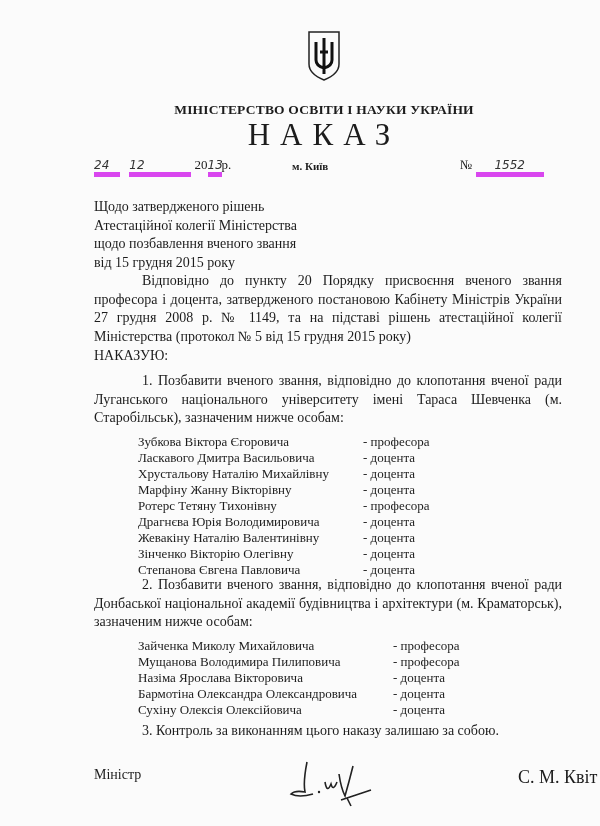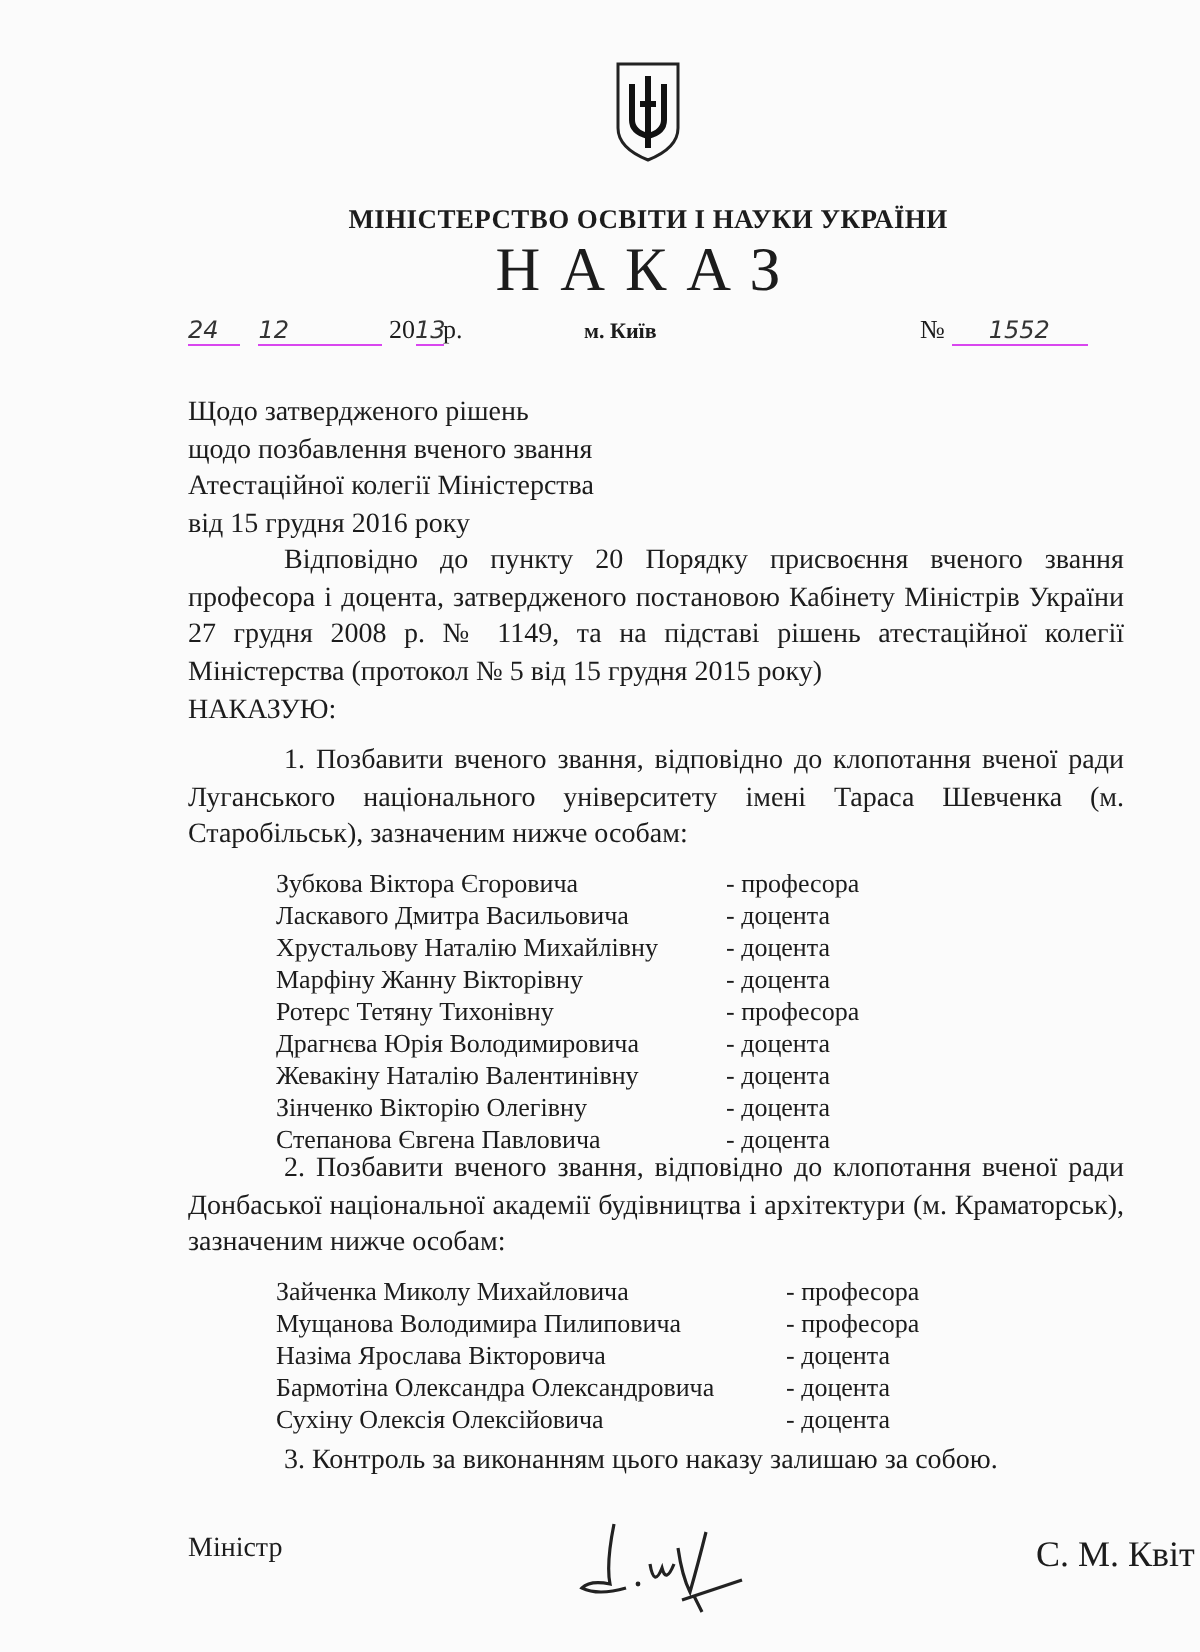--- a/index.html
+++ b/index.html
@@ -4,21 +4,21 @@
 <style>
   html, body { margin:0; padding:0; }
   body { width:600px; height:826px; background:#fbfbfb; position:relative; overflow:hidden;
          font-family:"Liberation Serif", "DejaVu Serif", serif; color:#1c1c1c; }
   .abs { position:absolute;padding-left:24px; }
   .emblem { left:282px; top:30px; width:36px; height:52px; }
   .ministry { left:0; width:600px; top:102px; text-align:center; font-weight:bold; font-size:13.5px; letter-spacing:0.2px; }
   .nakaz { left:0; width:600px; top:117px; text-align:center; font-weight:normal; font-size:31px; letter-spacing:10px; line-height:36px; }
   .dateline { top:157px; font-size:13px; }
   .hw { font-family:"DejaVu Sans", sans-serif; font-style:italic; font-size:12px; color:#333; }
-  .uline { display:inline-block; border-bottom:1px solid #d946ef; }
+  .uline { display:inline-block; border-bottom:5px solid #d946ef; }
   .city { left:268px; top:160px; font-size:11px; font-weight:bold; }
   .subject { left:70px; top:198px; font-size:14px; line-height:18.5px; }
   .para { left:70px; width:468px; font-size:14px; line-height:18.5px; text-align:justify; }
   .indent { text-indent:48px; }
   .list { font-size:13px; line-height:16px;margin-left:36px; }
   .list .row { display:flex; }
   .list .name { white-space:nowrap; }
   .sig-left { left:70px; top:767px; font-size:14px; }
   .sig-right { left:494px; top:767px; font-size:18px; }
   .signature { left:255px; top:752px; width:110px; height:60px; }
@@ -42,23 +42,23 @@
   <span>20</span><span class="hw uline" style="width:14px;">13</span><span>р.</span>
 </div>
 <div class="abs city">м. Київ</div>
 <div class="abs dateline" style="left:436px;">
   <span>№</span>
   <span class="hw uline" style="width:68px;text-align:center;">1552</span>
 </div>
 
 <div class="abs subject">
   <div>Щодо затвердженого рішень</div>
+  <div>Атестаційної колегії Міністерства</div>
   <div>щодо позбавлення вченого звання</div>
-  <div>Атестаційної колегії Міністерства</div>
-  <div>від 15 грудня 2016 року</div>
+  <div>від 15 грудня 2015 року</div>
 </div>
 
 <div class="abs para indent" style="top:272px;">Відповідно до пункту 20 Порядку присвоєння вченого звання професора і доцента, затвердженого постановою Кабінету Міністрів України 27 грудня 2008 р. № 1149, та на підставі рішень атестаційної колегії Міністерства (протокол № 5 від 15 грудня 2015 року)</div>
 <div class="abs para" style="top:347px;">НАКАЗУЮ:</div>
 
 <div class="abs para indent" style="top:372px;">1. Позбавити вченого звання, відповідно до клопотання вченої ради Луганського національного університету імені Тараса Шевченка (м. Старобільськ), зазначеним нижче особам:</div>
 <div class="abs list" style="left:78px;top:434px;">
   <div class="row">
       <span class="name" style="width:225px">Зубкова Віктора Єгоровича</span>
       <span>- професора</span>

